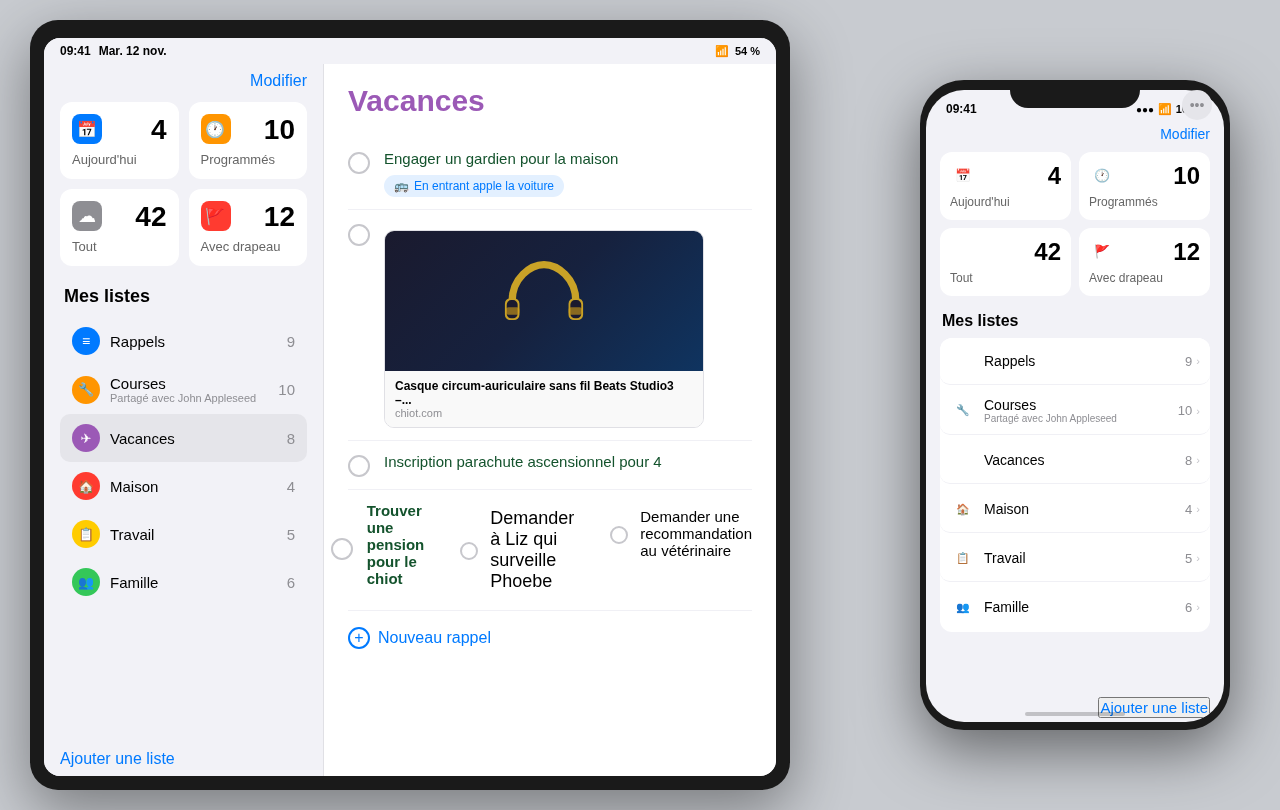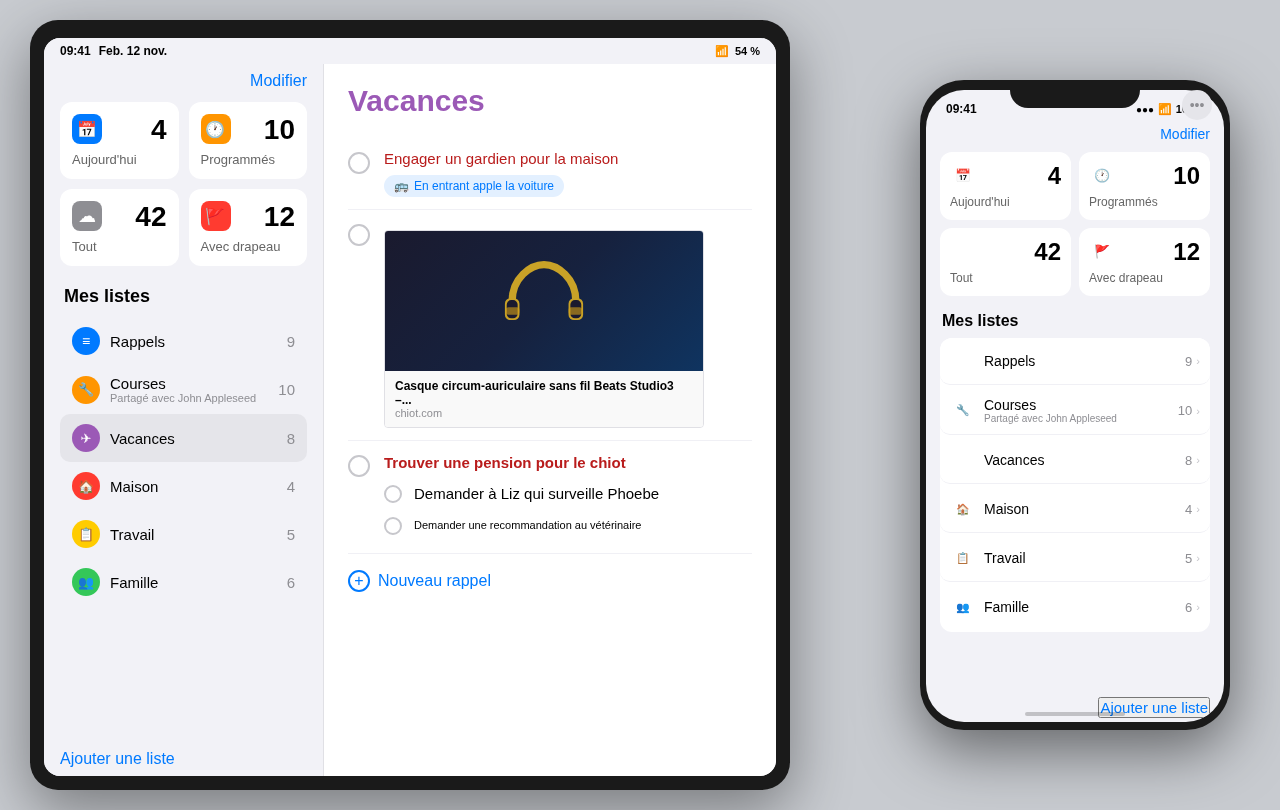--- a/index.html
+++ b/index.html
@@ -231,21 +231,21 @@
       border-radius: 50%;
       margin-right: 14px;
       flex-shrink: 0;
       margin-top: 2px;
     }
     .reminder-content {
       flex: 1;
     }
     .reminder-title {
       font-size: 15px;
-      color: #b91c1c;
+      color: #14532d;
       margin-bottom: 6px;
     }
     .reminder-title.bold {
       font-weight: 700;
     }
     .tag-chip {
       display: inline-flex;
       align-items: center;
       gap: 5px;
       background: #e8f0fe;
@@ -253,21 +253,21 @@
       border-radius: 14px;
       padding: 4px 10px;
       font-size: 12px;
       font-weight: 500;
       margin-top: 2px;
     }
     .tag-chip.blue-car { background: #e3f0ff; color: #007aff; }
     .tag-chip.message { background: #f0f0f5; color: #333; }
     .attachment-card {
       border: 1px solid #e0e0e5;
-      border-radius: 4px;
+      border-radius: 10px;
       overflow: hidden;
       margin-top: 8px;
       max-width: 320px;
     }
     .attachment-img {
       width: 100%;
       height: 140px;
       background: linear-gradient(135deg, #1a1a2e 0%, #16213e 50%, #0f3460 100%);
       display: flex;
       align-items: center;
@@ -500,21 +500,21 @@
 <body>
 
 <div class="scene">
 
   <div class="ipad">
     <div class="ipad-screen">
 
       <div class="ipad-status-bar">
         <div style="display:flex;gap:8px;align-items:center;">
           <span>09:41</span>
-          <span>Feb. 12 nov.</span>
+          <span>Mar. 12 nov.</span>
         </div>
         <div class="ipad-status-right">
           <span>📶</span>
           <span>54 %</span>
         </div>
       </div>
 
       <div class="ipad-content">
 
         <div class="ipad-sidebar">
@@ -662,38 +662,44 @@
                   </svg>
                 </div>
                 <div class="attachment-info">
                   <div class="attachment-title">Casque circum-auriculaire sans fil Beats Studio3 –...</div>
                   <div class="attachment-url">chiot.com</div>
                 </div>
               </div>
             </div>
           </div>
 
-
-
-          <div class="reminder-item" style="flex-direction:column;align-items:flex-start;justify-content:flex-end;">
+          <div class="reminder-item">
+            <div class="reminder-checkbox"></div>
+            <div class="reminder-content">
+              <div class="reminder-title">Inscription parachute ascensionnel pour 4</div>
+            </div>
+          </div>
+
+
+          <div class="reminder-item" style="flex-direction:row;align-items:flex-start;justify-content:flex-end;">
             <div style="display:flex;align-items:center;width:100%;">
               <div class="reminder-checkbox"></div>
               <div class="reminder-content">
                 <div class="reminder-title bold">Trouver une pension pour le chiot</div>
               </div>
             </div>
 
             <div class="sub-reminder" style="padding-left:36px;width:100%;">
               <div class="reminder-checkbox" style="width:18px;height:18px;margin-right:12px;"></div>
-              <span style="font-size:15px;color:#000;">Demander à Liz qui surveille Phoebe</span>
+              <span style="font-size:18px;color:#000;">Demander à Liz qui surveille Phoebe</span>
             </div>
 
             <div class="sub-reminder" style="padding-left:36px;width:100%;">
               <div class="reminder-checkbox" style="width:18px;height:18px;margin-right:12px;"></div>
-              <span style="font-size:11px;color:#000;">Demander une recommandation au vétérinaire</span>
+              <span style="font-size:15px;color:#000;">Demander une recommandation au vétérinaire</span>
             </div>
           </div>
 
           <div class="new-reminder">
             <div class="plus-circle">+</div>
             <span>Nouveau rappel</span>
           </div>
         </div>
       </div>
     </div>

